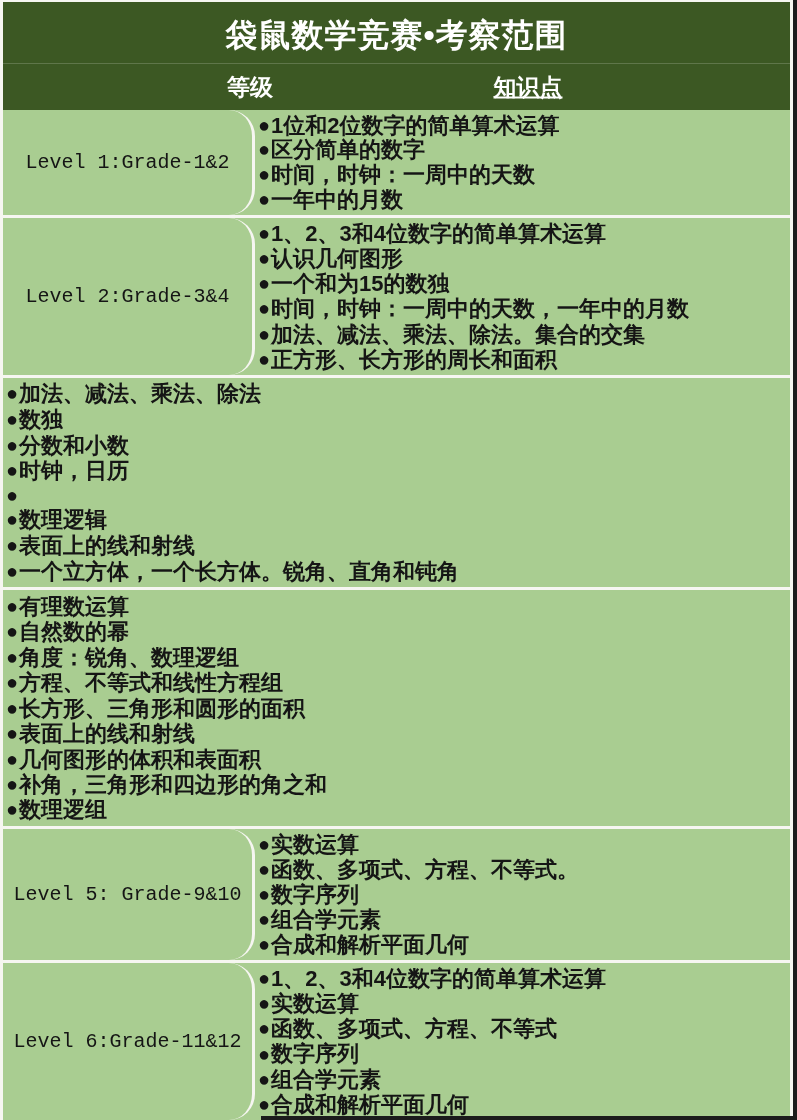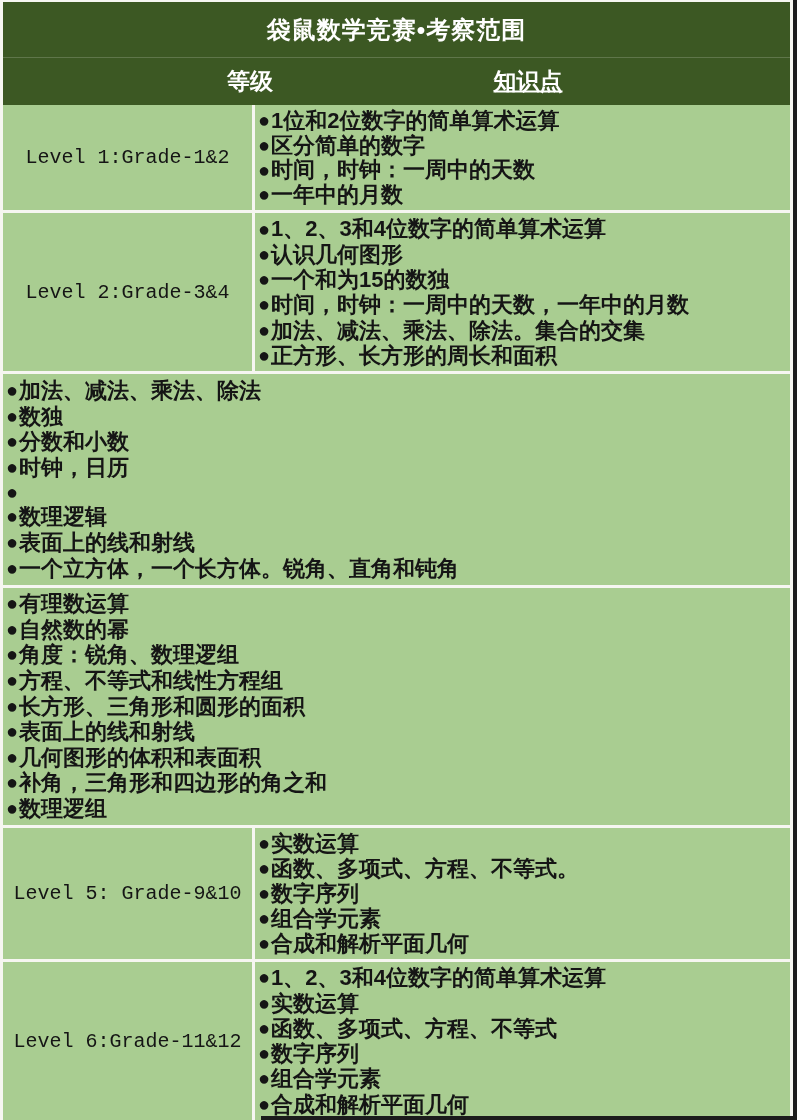--- a/index.html
+++ b/index.html
@@ -30,23 +30,24 @@
   }
   
   .head{
     background:var(--header-bg);
     color:var(--header-text);
     flex:0 0 103px;
   }
   .title{
     height:56px;
     display:flex;align-items:center;justify-content:center;
-    font-size:24px;font-weight:700;
+    font-size:32px;font-weight:700;
     letter-spacing:1px;
     border-bottom:1px solid rgba(255,255,255,.18);
+    margin-top:6px;
   }
   .col-headers{
     position:relative;height:46px;
   }
   .col-headers .ch{
     position:absolute;top:50%;
     transform:translate(-50%,-50%);
     font-size:23px;font-weight:700;white-space:nowrap;
   }
   .ch-level{left:235px;margin-left:12px;}
@@ -60,21 +61,21 @@
   .row{
     display:flex;
     flex-basis:0;
     min-height:0;
     background:var(--row-bg);
   }
   .row + .row{border-top:3px solid var(--grid);}
   .cell-level{
     flex:0 0 252px;
     border-right:3px solid var(--grid);
-    display:flex;align-items:center;justify-content:center;
+    display:flex;align-items:center;justify-content:center;border-radius:26px;
   }
   .level-label{
     font-family:"Liberation Mono", monospace;
     font-size:20px;
     color:var(--ink);
     white-space:nowrap;
   }
   .cell-points{
     flex:1 1 auto;
     display:flex;flex-direction:column;

